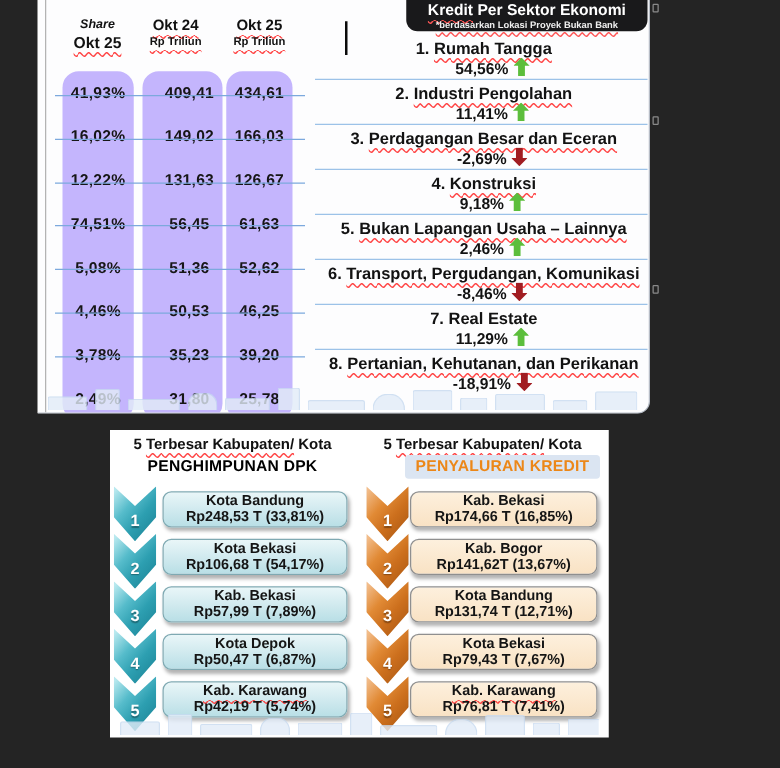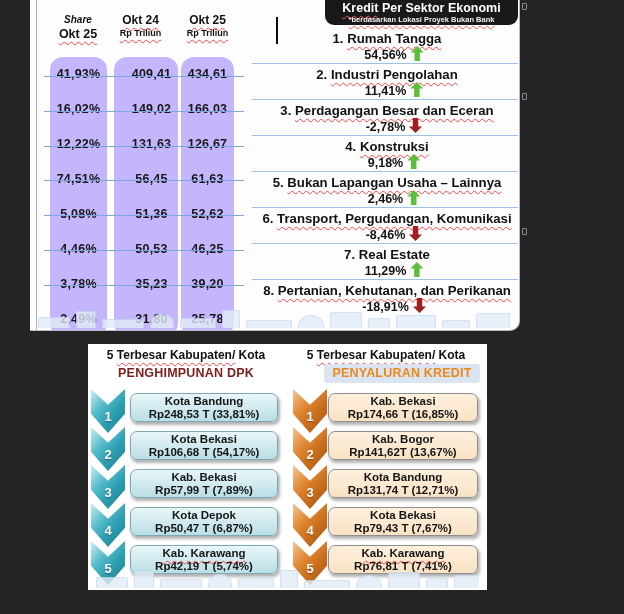--- a/index.html
+++ b/index.html
@@ -49,21 +49,21 @@
   .city i:nth-child(9){width:30px;height:15px;} .city i:nth-child(10){width:20px;height:9px;}
   .city i:nth-child(11){width:38px;height:12px;}.city i:nth-child(12){width:26px;height:7px;}
   .city i:nth-child(13){width:32px;height:14px;}.city i:nth-child(14){width:28px;height:9px;}
   
   .mark{position:absolute;left:522px;width:5px;height:7px;border:1px solid #8a8a8a;border-radius:1px;box-sizing:border-box;}
   
   .bottom-panel{position:absolute;left:88px;top:344px;width:399px;height:246px;background:#ffffff;overflow:hidden;}
   .bp-title{position:absolute;top:4px;font-size:12px;font-weight:bold;color:#111;text-align:center;}
   .bp-title.left{left:3px;width:190px;} .bp-title.right{left:203px;width:190px;}
   .bp-sub-left{position:absolute;left:3px;top:22px;width:190px;text-align:center;
-               font-size:12.5px;font-weight:bold;color:#7f1d1d;letter-spacing:.2px;}
+               font-size:12.5px;font-weight:bold;color:#000000;letter-spacing:.2px;}
   .bp-sub-right{position:absolute;left:236px;top:20px;width:156px;height:19px;background:#dbe5f2;border-radius:3px;
                 text-align:center;font-size:12.5px;font-weight:bold;color:#ec8718;line-height:19px;letter-spacing:.2px;}
   .bcol{position:absolute;top:0;bottom:0;}
   .bcol.left{left:3px;width:187px;} .bcol.right{left:205px;width:185px;}
   .b-item{position:absolute;left:0;right:0;height:46px;}
   .b-item:nth-of-type(1){top:45px;} .b-item:nth-of-type(2){top:83px;} .b-item:nth-of-type(3){top:121px;}
   .b-item:nth-of-type(4){top:159px;}.b-item:nth-of-type(5){top:197px;}
   .chev{position:absolute;left:0;top:0;width:34px;height:44px;
         clip-path:polygon(0 0,50% 36%,100% 0,100% 56%,50% 100%,0 56%);
         filter:drop-shadow(1px 2px 1.5px rgba(0,0,0,.35));}
@@ -161,21 +161,21 @@
       <div class="s-item">
         <div class="s-title">
           <span>2.</span> <span class="sq">Industri Pengolahan</span></div>
         <div class="s-pct">
           <span>11,41%</span><i class="arr up"></i></div>
       </div>
       <div class="s-item">
         <div class="s-title">
           <span>3.</span> <span class="sq">Perdagangan Besar dan Eceran</span></div>
         <div class="s-pct">
-          <span>-2,78%</span><i class="arr down"></i></div>
+          <span>-2,69%</span><i class="arr down"></i></div>
       </div>
       <div class="s-item">
         <div class="s-title">
           <span>4.</span> <span class="sq">Konstruksi</span></div>
         <div class="s-pct">
           <span>9,18%</span><i class="arr up"></i></div>
       </div>
       <div class="s-item">
         <div class="s-title">
           <span>5.</span> <span class="sq">Bukan Lapangan Usaha – Lainnya</span></div>

